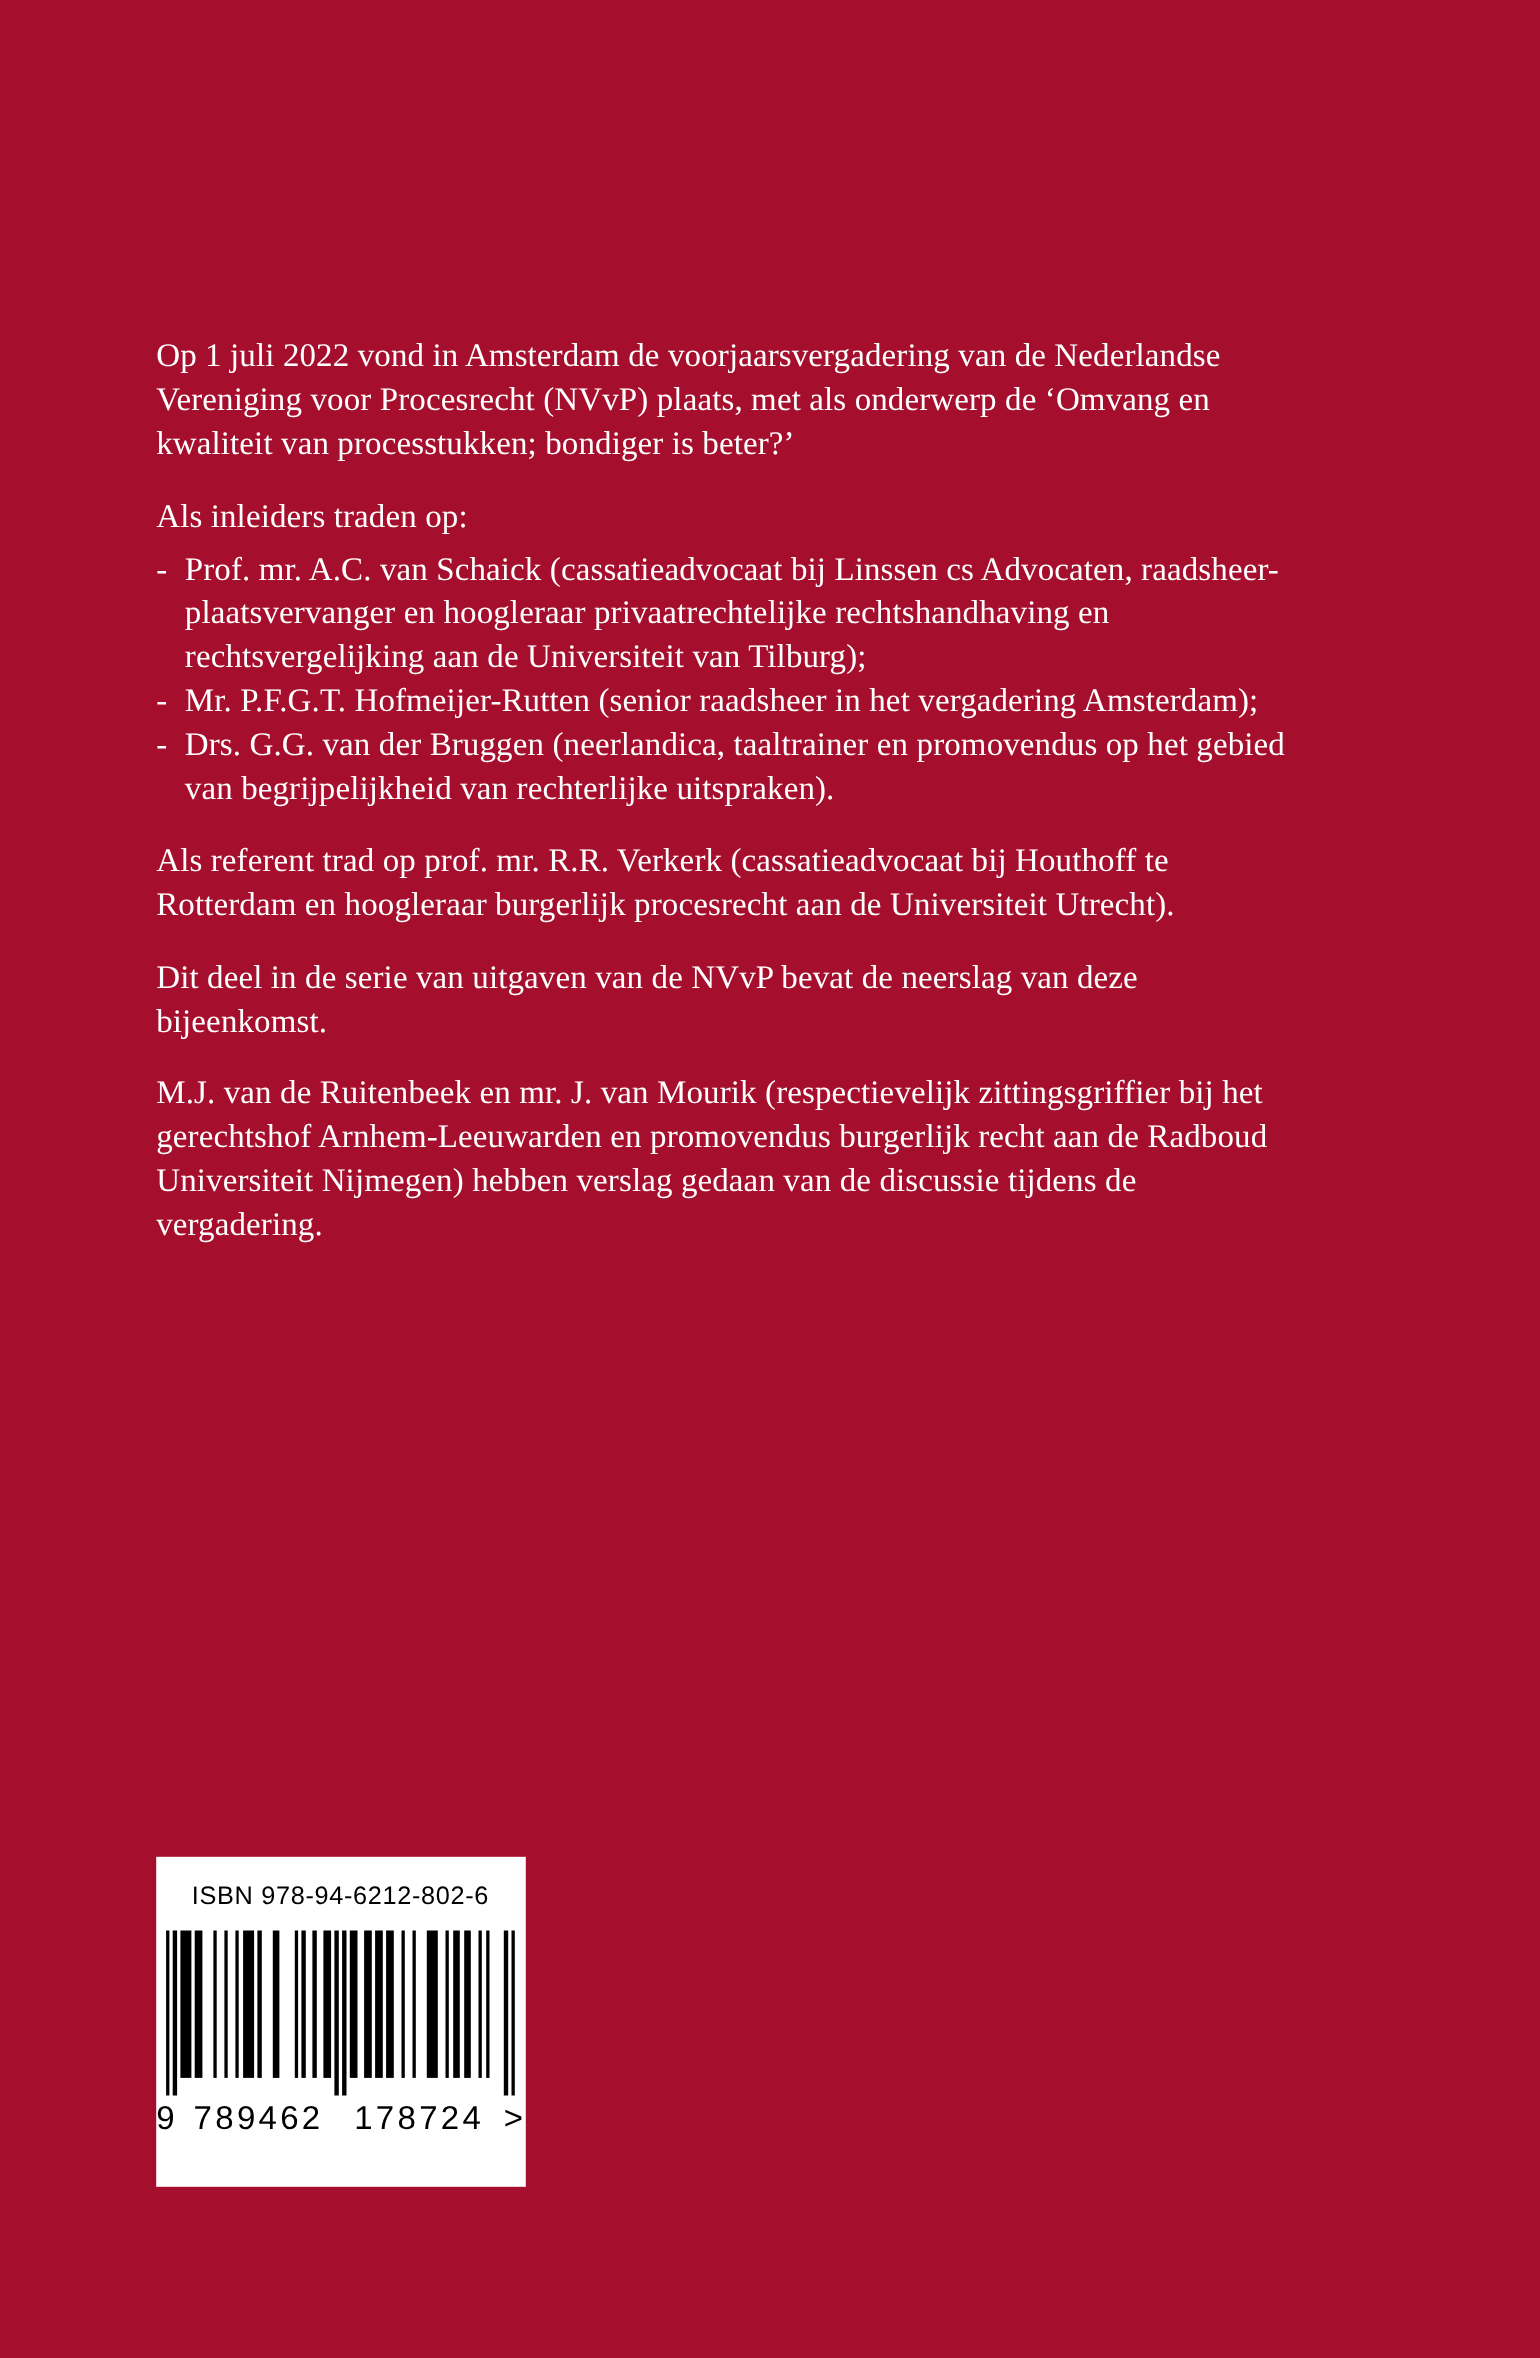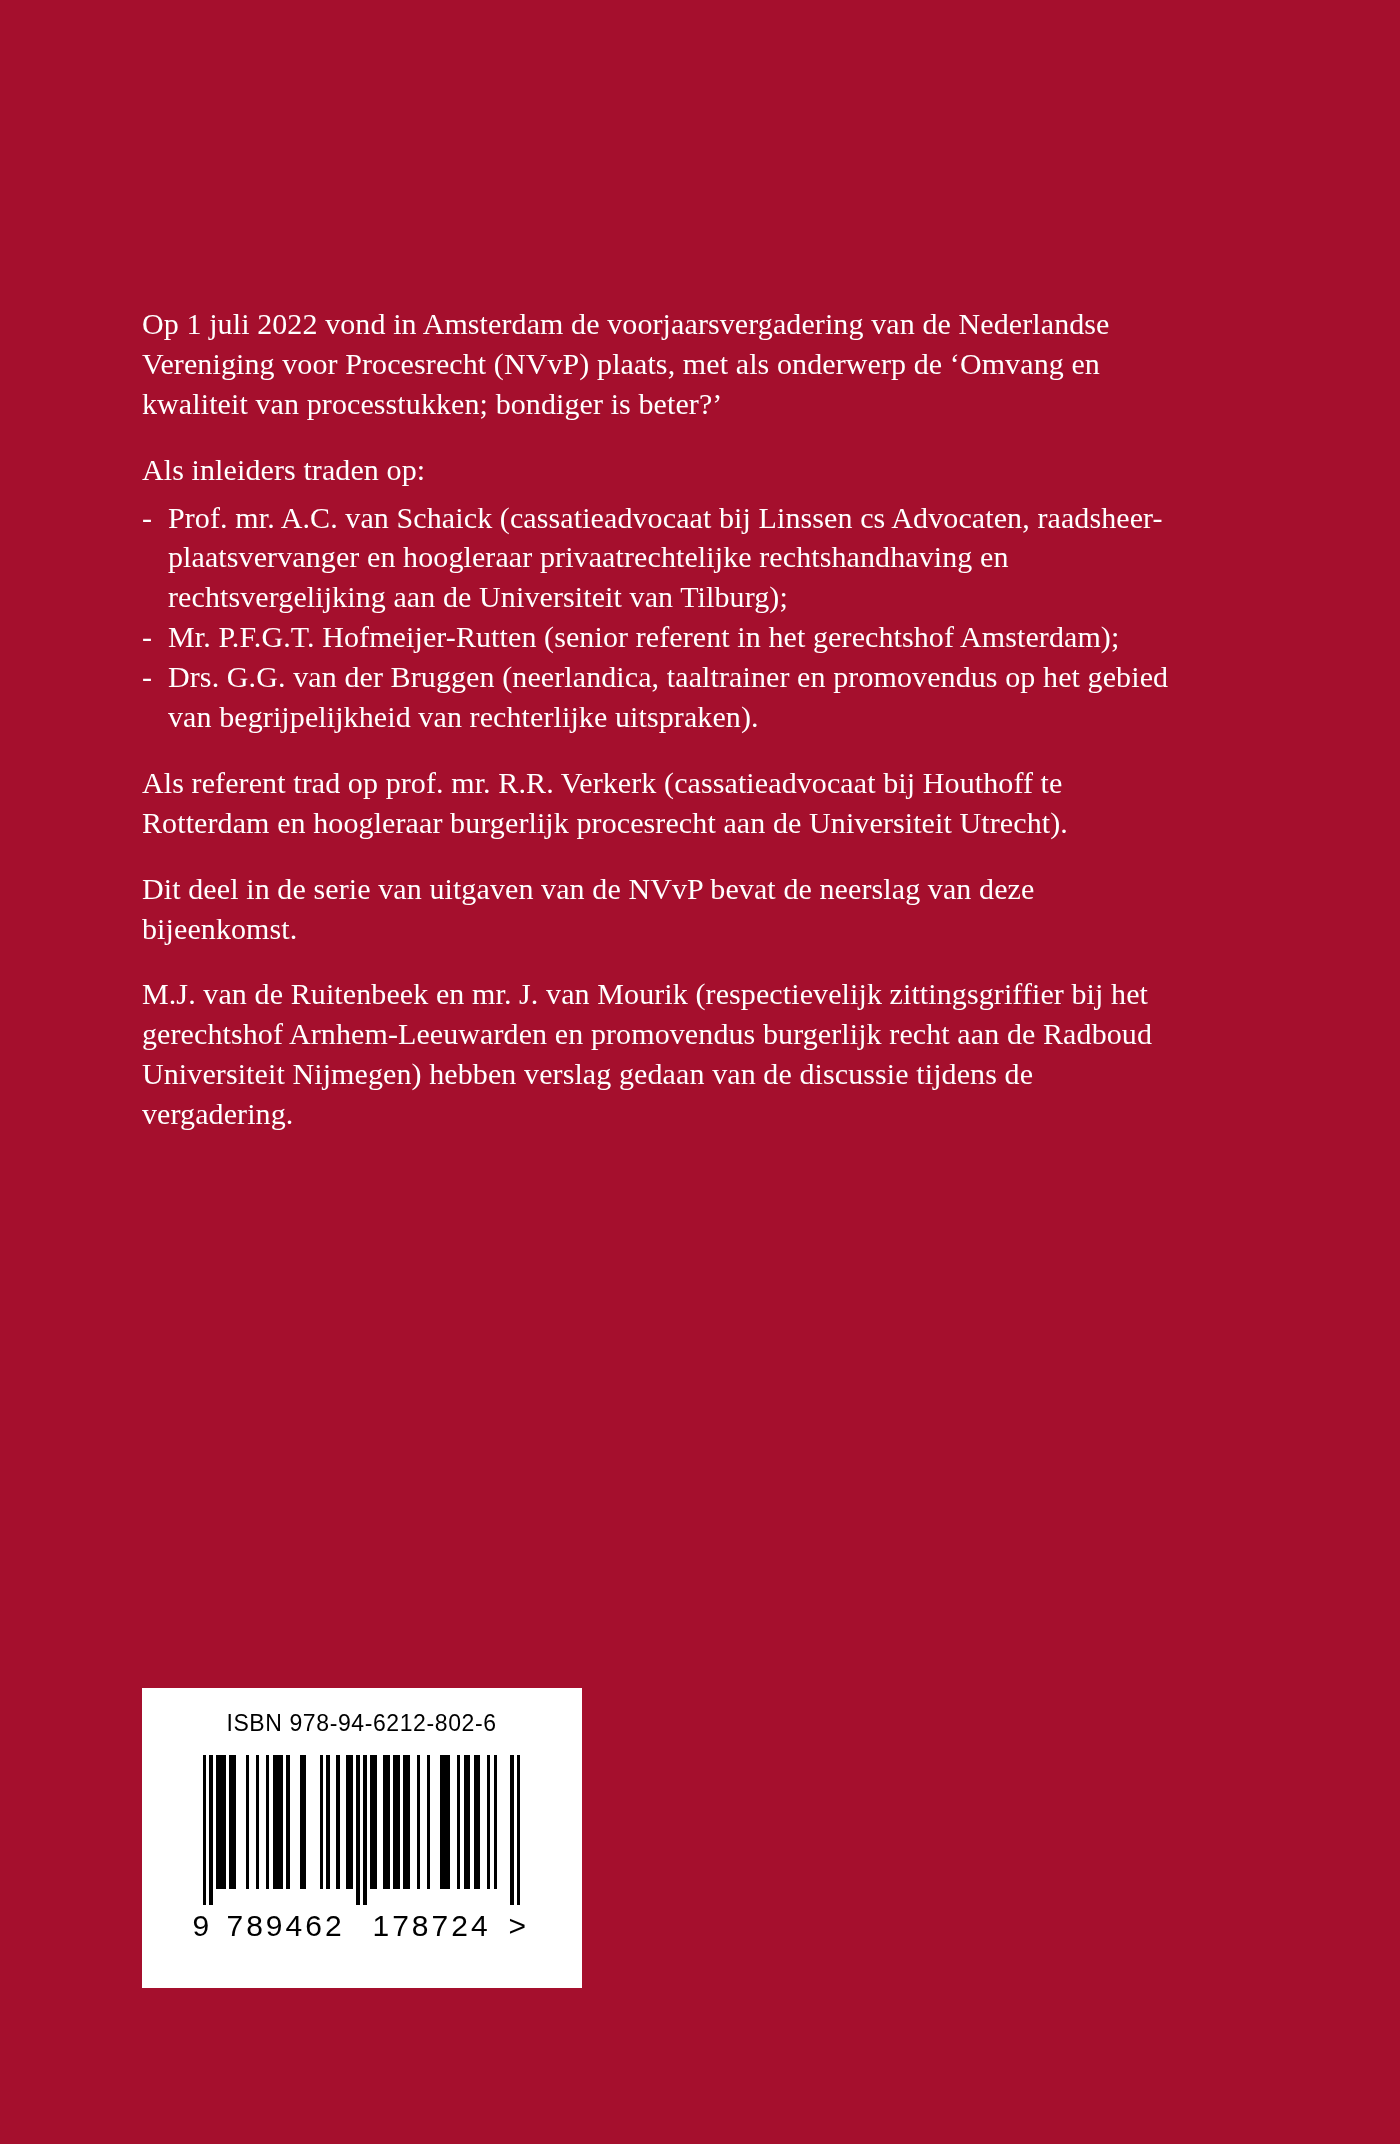--- a/index.html
+++ b/index.html
@@ -53,21 +53,21 @@
   ul.bullets li .dash {
     position: absolute;
     left: 0;
     top: 0;
   }
   
   .barcode-box {
     position: absolute;
     left: 142px;
     top: 1688px;
-    width: 440px;
+    width: 336px;
     height: 300px;
     background: #ffffff;
     box-sizing: border-box;
     padding: 22px 1px 0 0;
   }
   .isbn-text {
     text-align: center;
     font-family: "Liberation Sans", sans-serif;
     font-size: 23px;
     color: #000000;
@@ -128,21 +128,21 @@
 
     <p class="para tight">Als inleiders traden op:</p>
 
     <ul class="bullets">
       <li>
         <span class="dash">-</span>
         <span>Prof. mr. A.C. van Schaick (cassatieadvocaat bij Linssen cs Advocaten, raadsheer-plaatsvervanger en hoogleraar privaatrechtelijke rechtshandhaving en rechtsvergelijking aan de Universiteit van Tilburg);</span>
       </li>
       <li>
         <span class="dash">-</span>
-        <span>Mr. P.F.G.T. Hofmeijer-Rutten (senior referent in het gerechtshof Amsterdam);</span>
+        <span>Mr. P.F.G.T. Hofmeijer-Rutten (senior raadsheer in het vergadering Amsterdam);</span>
       </li>
       <li>
         <span class="dash">-</span>
         <span>Drs. G.G. van der Bruggen (neerlandica, taaltrainer en promovendus op het gebied van begrijpelijkheid van rechterlijke uitspraken).</span>
       </li>
     </ul>
 
     <p class="para">Als referent trad op prof. mr. R.R. Verkerk (cassatieadvocaat bij Houthoff te Rotterdam en hoogleraar burgerlijk procesrecht aan de Universiteit Utrecht).</p>
 
     <p class="para">Dit deel in de serie van uitgaven van de NVvP bevat de neerslag van deze bijeenkomst.</p>

